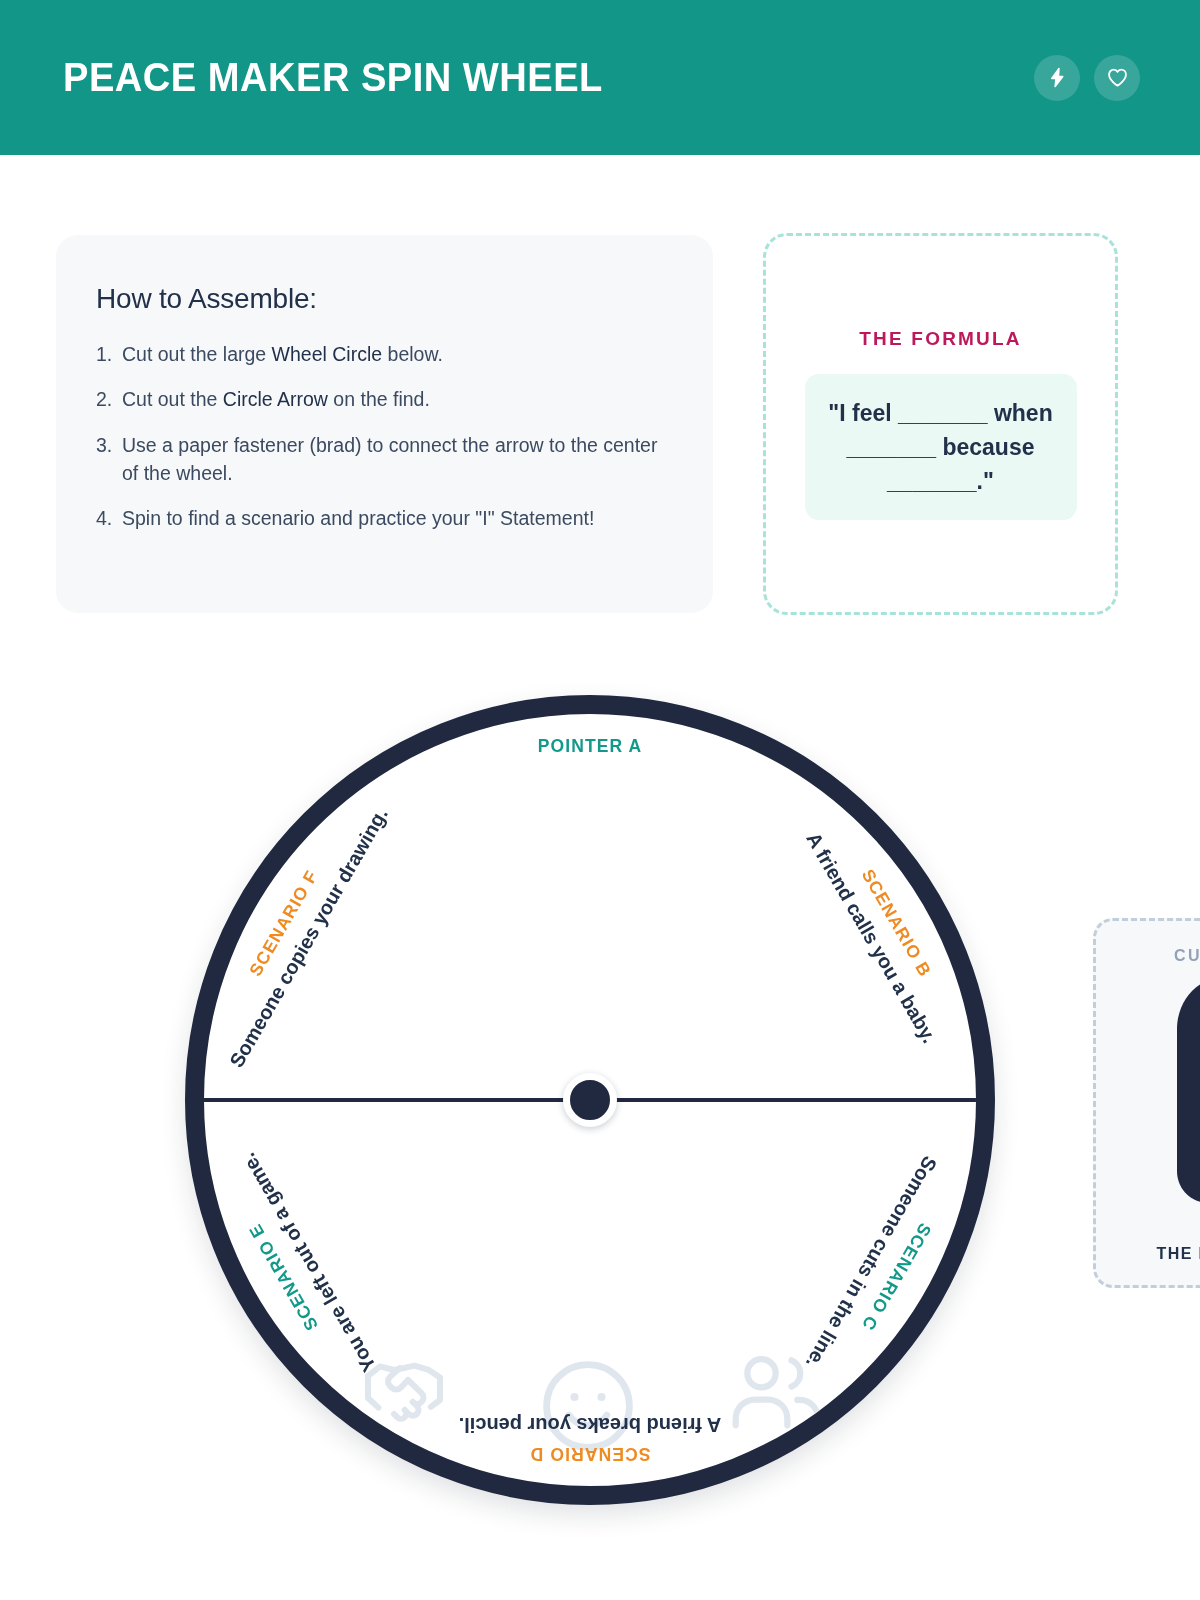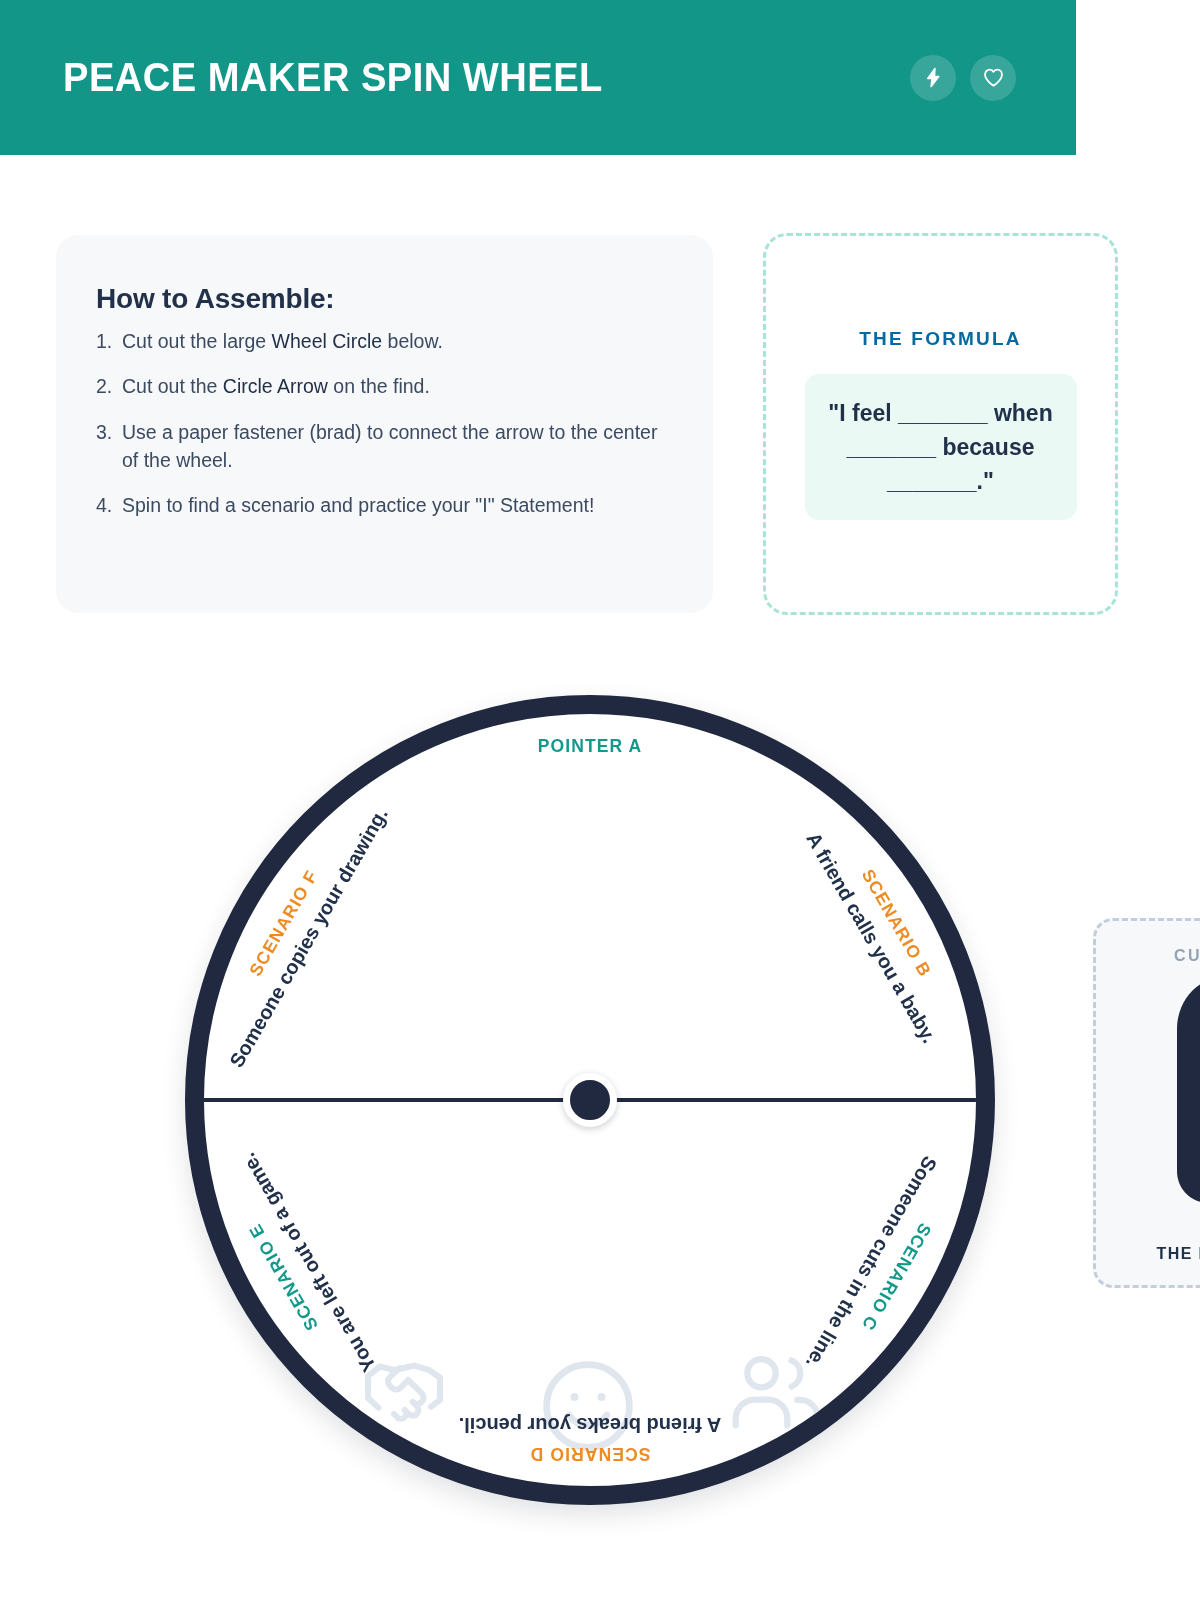--- a/index.html
+++ b/index.html
@@ -17,21 +17,21 @@
     width: 1200px;
     height: 1600px;
     background: #ffffff;
     overflow: hidden;
   }
 
   
   #app-header {
     position: absolute;
     left: 0; top: 0;
-    width: 1076px;
+    width: 1200px;
     height: 155px;
     background: #129688;
     display: flex;
     align-items: center;
     justify-content: space-between;
     padding: 0 60px 0 63px;
   }
 
   #app-title {
     color: #ffffff;
@@ -66,23 +66,23 @@
     left: 56px; top: 235px;
     width: 657px;
     min-height: 378px;
     background: #F7F8FA;
     border-radius: 22px;
     padding: 48px 54px 40px 40px;
   }
 
   #assemble-title {
     font-size: 28px;
-    font-weight: 700;
+    font-weight: 400;
     color: #22314A;
-    margin-bottom: 12px;
+    margin-bottom: 25px;
     letter-spacing: -0.2px;
   }
 
   #assemble-list { list-style: none; }
 
   .assemble-step {
     display: flex;
     font-size: 19.5px;
     color: #3B4A60;
     line-height: 1.45;
@@ -103,21 +103,21 @@
     display: flex;
     flex-direction: column;
     align-items: center;
     justify-content: center;
     padding: 0 28px;
   }
 
   #formula-heading {
     font-size: 19px;
     font-weight: 700;
-    color: #0369a1;
+    color: #be185d;
     letter-spacing: 2.2px;
     margin-bottom: 24px;
   }
 
   #formula-box {
     width: 272px;
     background: #EAF9F4;
     border-radius: 14px;
     padding: 22px 18px;
     text-align: center;

